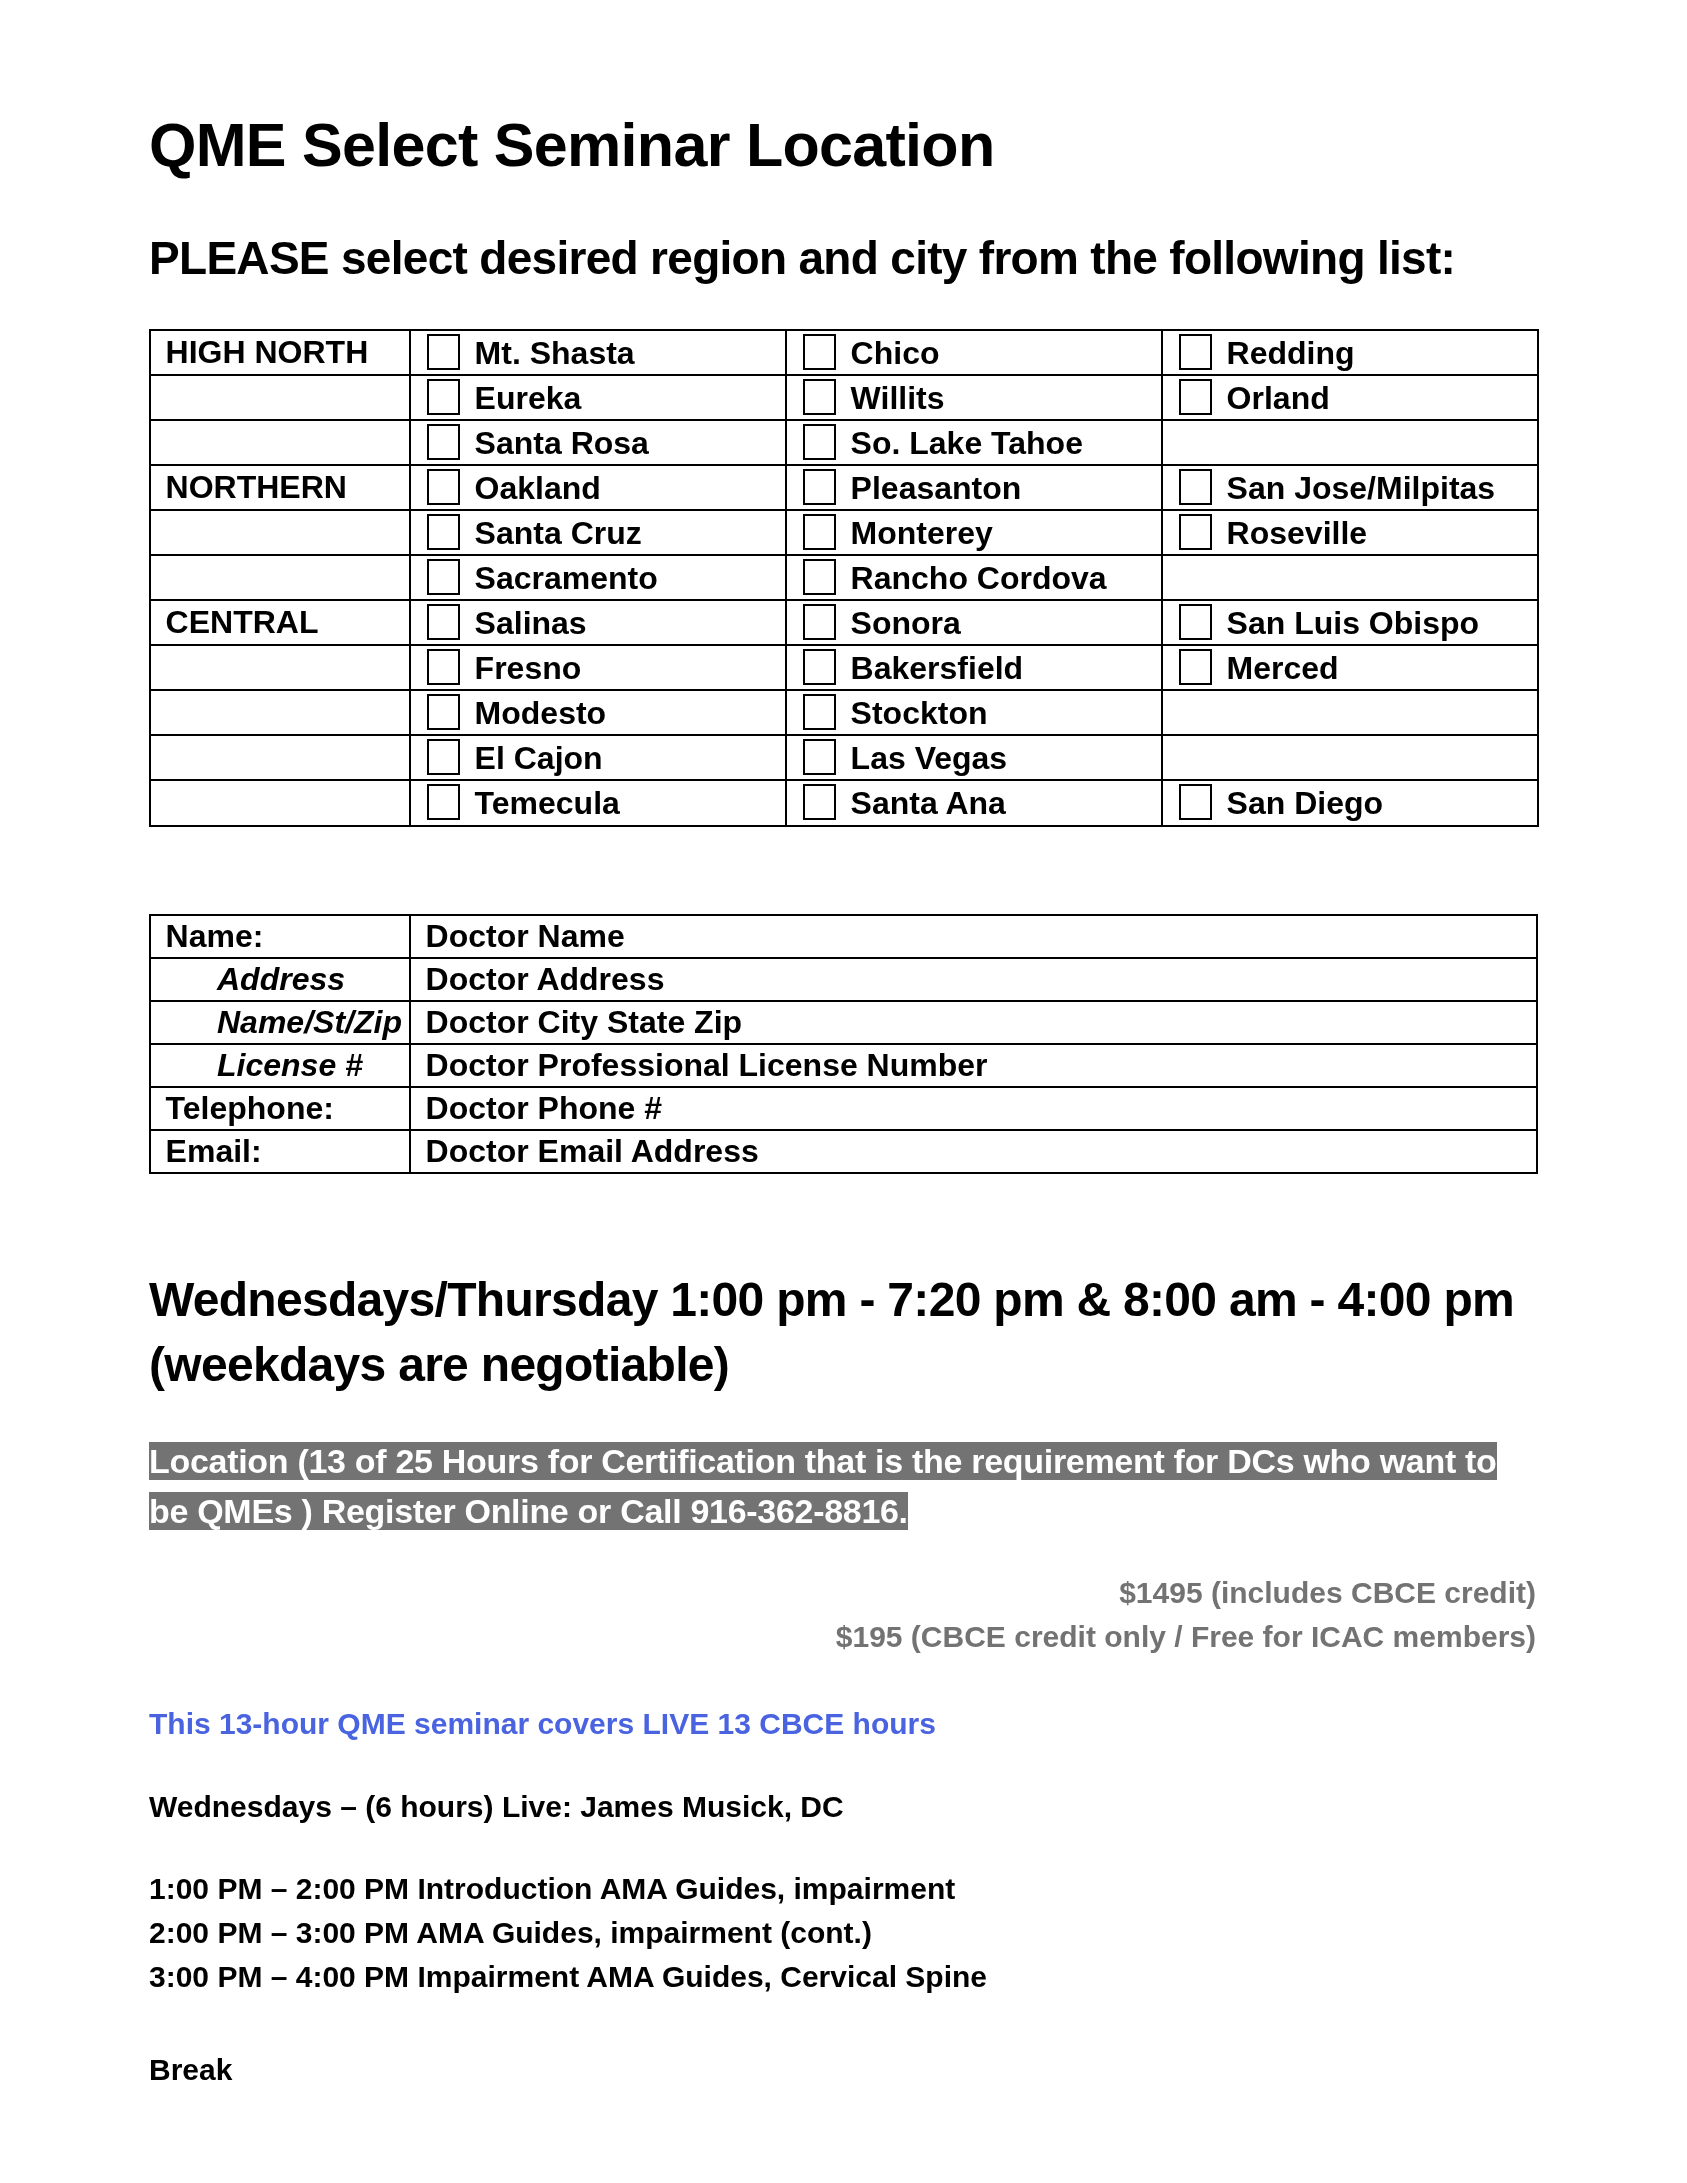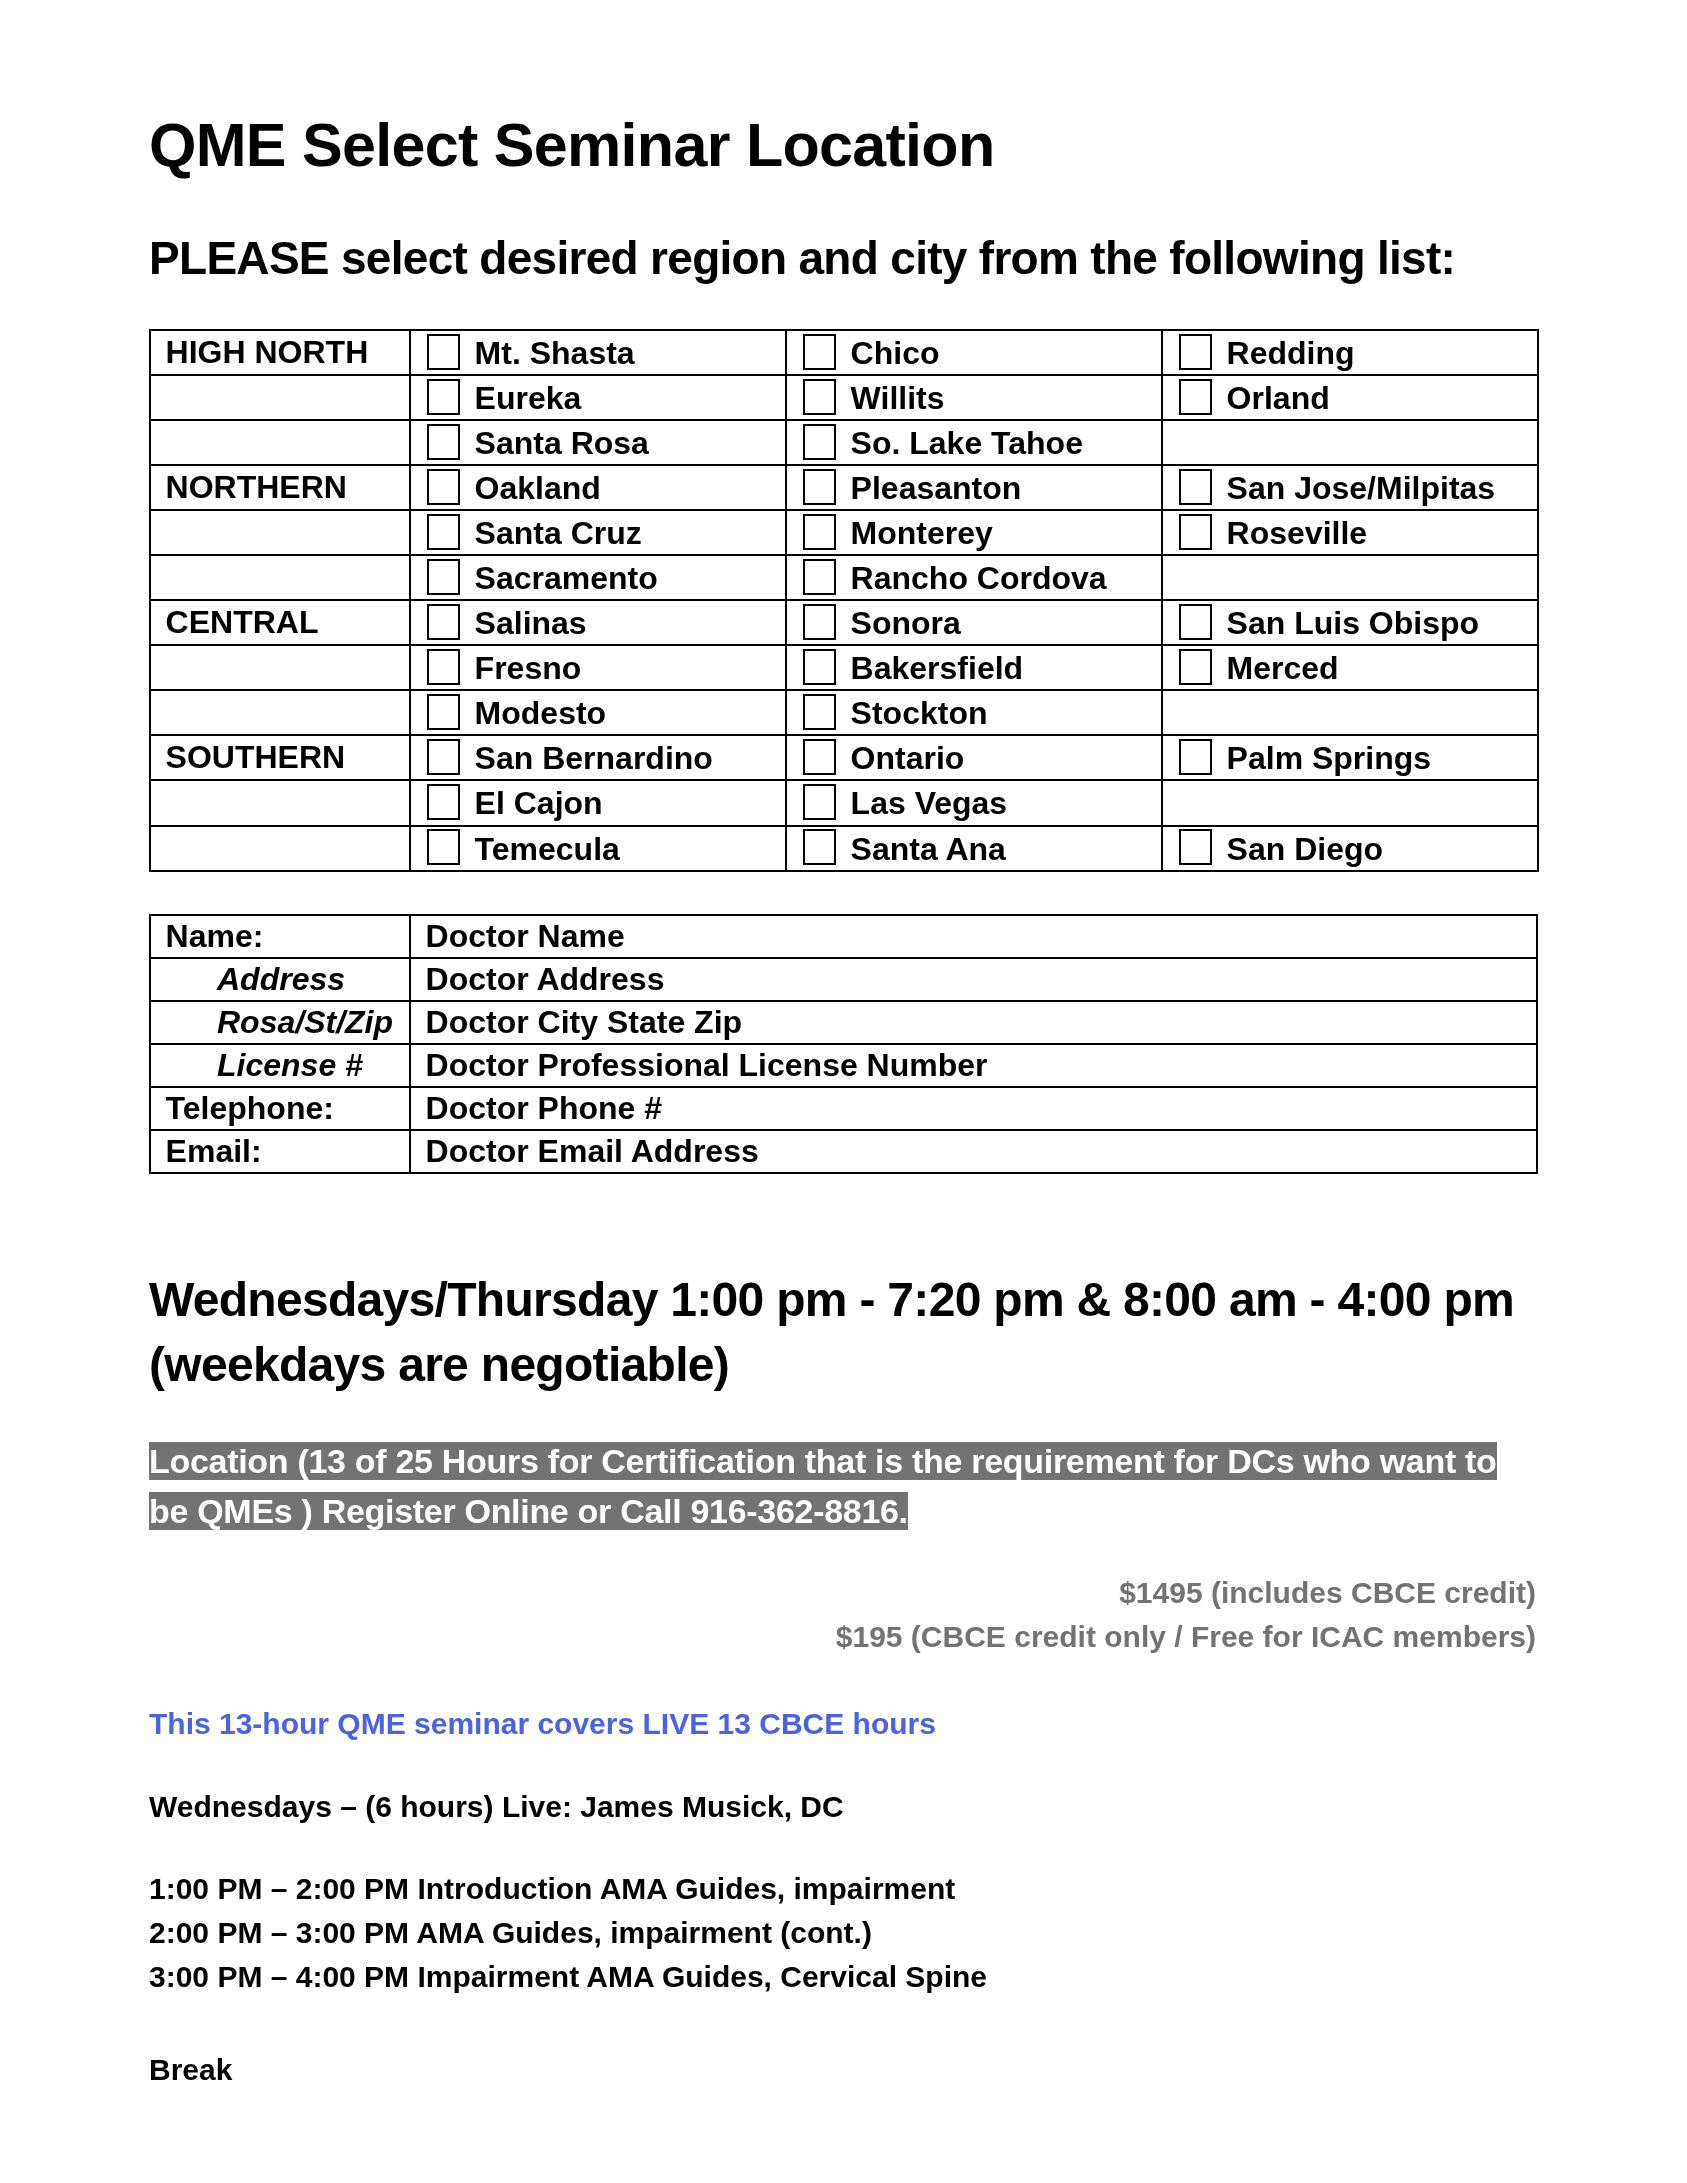--- a/index.html
+++ b/index.html
@@ -150,26 +150,20 @@
           <td class="city-cell"><span class="checkbox"></span><span class="city-name">Bakersfield</span></td>
           <td class="city-cell"><span class="checkbox"></span><span class="city-name">Merced</span></td>
         </tr>
         <tr>
           <td class="region-label"></td>
           <td class="city-cell"><span class="checkbox"></span><span class="city-name">Modesto</span></td>
           <td class="city-cell"><span class="checkbox"></span><span class="city-name">Stockton</span></td>
           <td class="city-cell"></td>
         </tr>
         <tr>
-          <td class="region-label">SOUTHERN</td>
-          <td class="city-cell"><span class="checkbox"></span><span class="city-name">San Bernardino</span></td>
-          <td class="city-cell"><span class="checkbox"></span><span class="city-name">Ontario</span></td>
-          <td class="city-cell"><span class="checkbox"></span><span class="city-name">Palm Springs</span></td>
-        </tr>
-        <tr>
           <td class="region-label"></td>
           <td class="city-cell"><span class="checkbox"></span><span class="city-name">El Cajon</span></td>
           <td class="city-cell"><span class="checkbox"></span><span class="city-name">Las Vegas</span></td>
           <td class="city-cell"></td>
         </tr>
         <tr>
           <td class="region-label"></td>
           <td class="city-cell"><span class="checkbox"></span><span class="city-name">Temecula</span></td>
           <td class="city-cell"><span class="checkbox"></span><span class="city-name">Santa Ana</span></td>
           <td class="city-cell"><span class="checkbox"></span><span class="city-name">San Diego</span></td>
@@ -185,21 +179,21 @@
     <tbody id="info-body">
         <tr>
           <td class="info-label">Name:</td>
           <td class="info-value">Doctor Name</td>
         </tr>
         <tr>
           <td class="info-label indent">Address</td>
           <td class="info-value">Doctor Address</td>
         </tr>
         <tr>
-          <td class="info-label indent">Rosa/St/Zip</td>
+          <td class="info-label indent">Name/St/Zip</td>
           <td class="info-value">Doctor City State Zip</td>
         </tr>
         <tr>
           <td class="info-label indent">License #</td>
           <td class="info-value">Doctor Professional License Number</td>
         </tr>
         <tr>
           <td class="info-label">Telephone:</td>
           <td class="info-value">Doctor Phone #</td>
         </tr>

